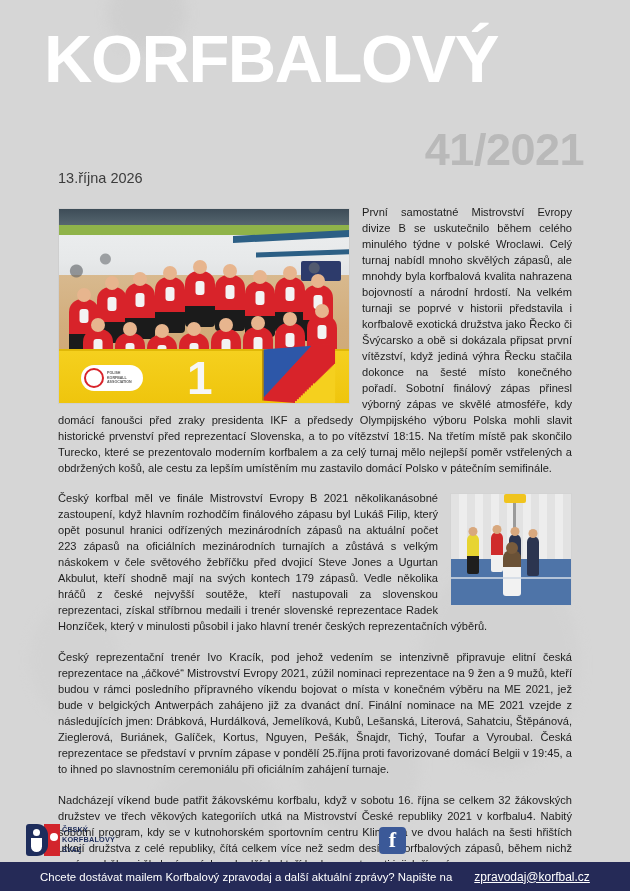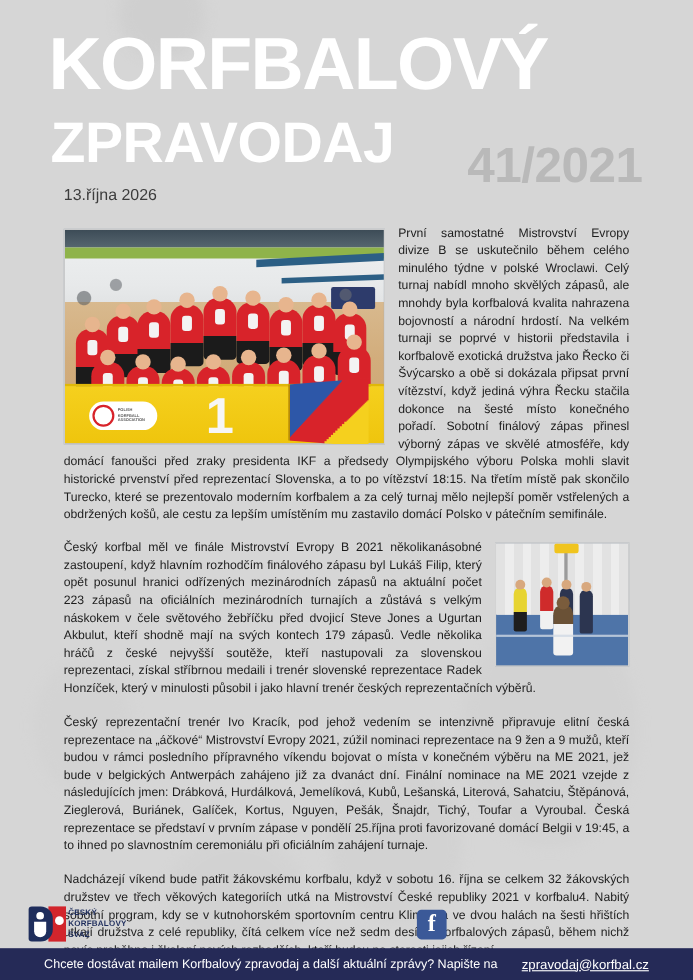--- a/index.html
+++ b/index.html
@@ -368,21 +368,20 @@
 <div class="bg-watermark">
   <div class="blob blob-a"></div>
   <div class="blob blob-b"></div>
   <div class="blob blob-c"></div>
   <div class="blob blob-d"></div>
   <div class="blob blob-e"></div>
 </div>
 
 <header class="masthead">
   <div class="mast-title">KORFBALOVÝ</div>
-  <div class="mast-subtitle">ZPRAVODAJ</div>
   <div class="mast-issue">41/2021</div>
   <div class="mast-date">13.října 2026</div>
 </header>
 
 <main class="article">
 
   <figure class="photo photo-lead">
     <div class="arena-bg"></div>
     <div class="arena-roof"></div>
     <div class="arena-band"></div>

